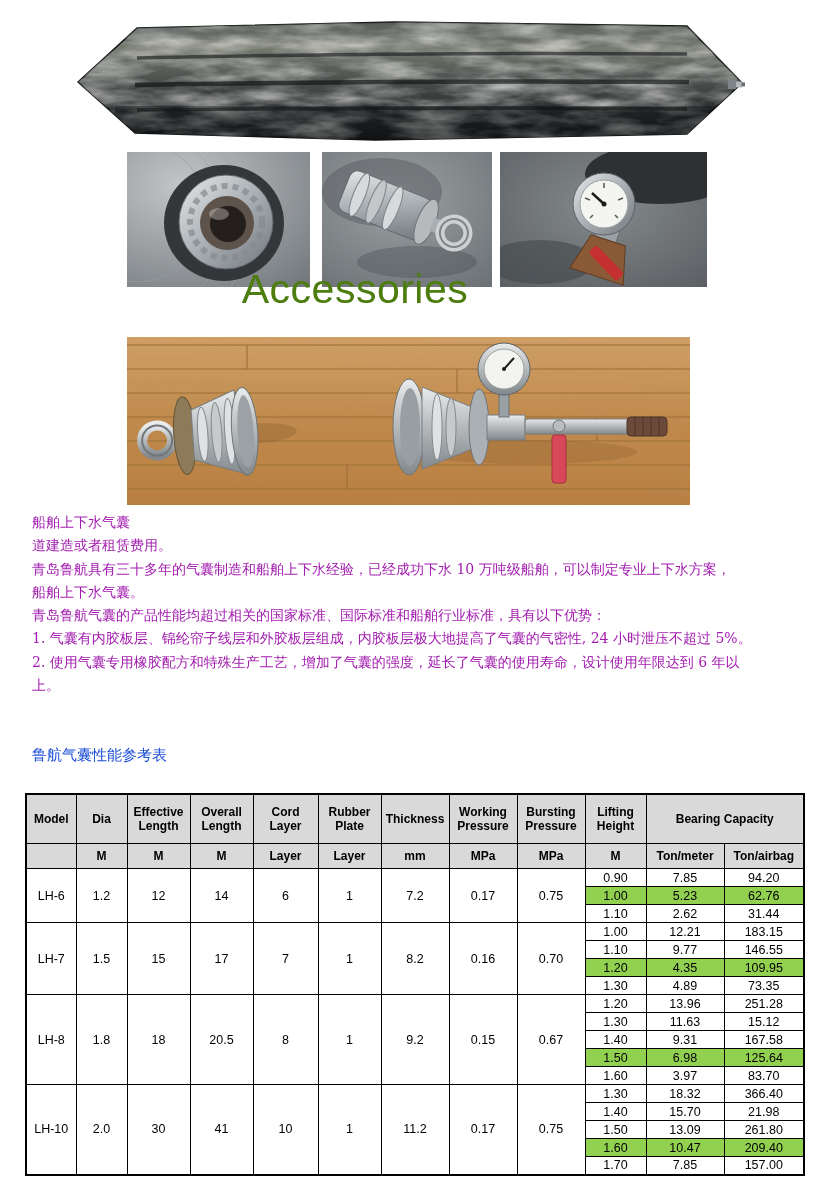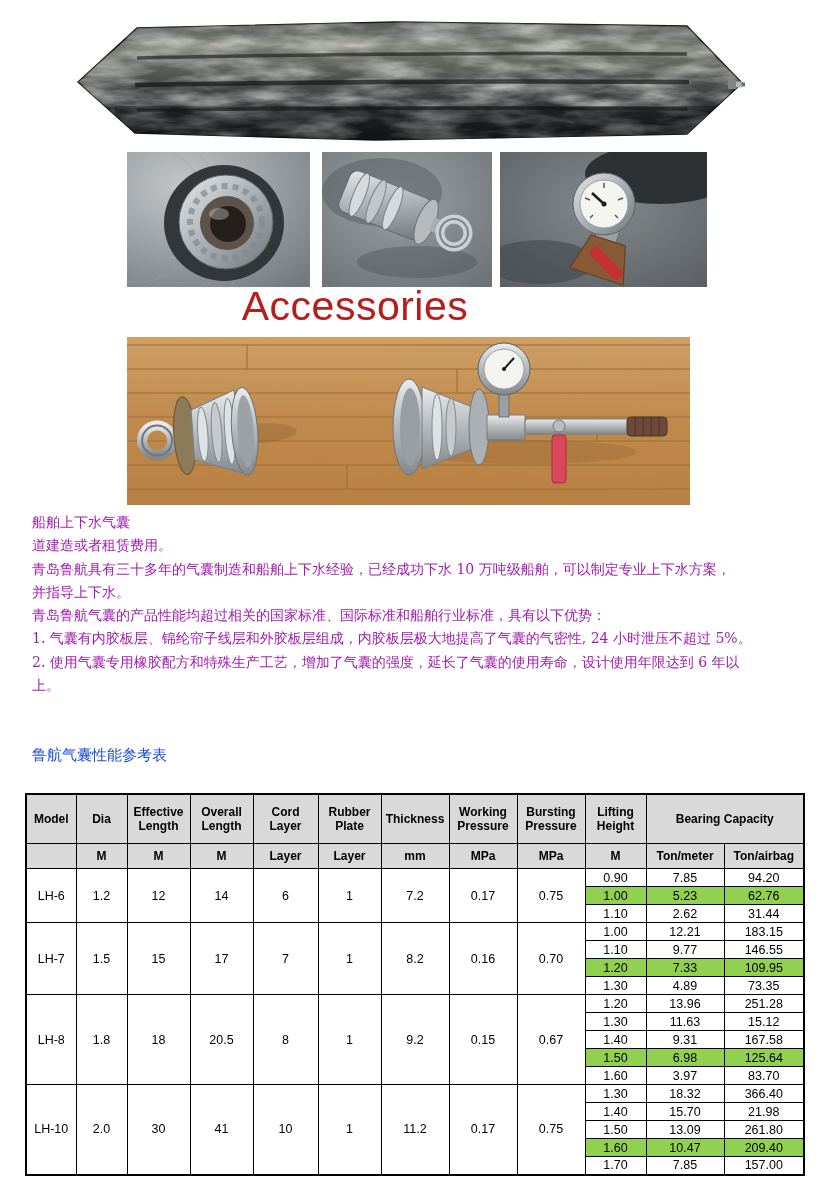--- a/index.html
+++ b/index.html
@@ -10,23 +10,23 @@
   .abs{position:absolute;}
   
   .photo{display:block;}
   #airbag-photo{left:75px;top:8px;}
   #photo-a{left:127px;top:152px;}
   #photo-b{left:322px;top:152px;}
   #photo-c{left:500px;top:152px;}
   #accessories-photo{left:127px;top:337px;}
   
   .accessories-heading{
-    left:0;top:283px;width:710px;text-align:center;
+    left:0;top:266px;width:710px;text-align:center;
     font-family:"Liberation Sans",sans-serif;font-weight:300;
-    font-size:41px;letter-spacing:.5px;color:#b91c1c;line-height:46px;
+    font-size:41px;letter-spacing:.5px;color:#4d7c0f;line-height:46px;
   }
   
   .intro{left:32px;top:511px;width:780px;
     font-family:"DejaVu Serif","Liberation Serif",serif;
     font-size:14px;line-height:23.3px;color:#a21caf;}
   .intro-line{white-space:nowrap;overflow:hidden;}
   
   .table-title{left:32px;top:746px;
     font-family:"DejaVu Serif","Liberation Serif",serif;
     font-size:15px;color:#1d4ed8;}
@@ -239,21 +239,21 @@
     </g>
     <circle cx="432" cy="89" r="6" fill="#b9bdc0" stroke="#6f7579"></circle>
     <rect x="425" y="98" width="14" height="48" rx="3" fill="#d8485a" stroke="#a92f40"></rect>
   </g>
 </svg>
 
 <div class="abs intro">
     <div class="intro-line">船舶上下水气囊</div>
     <div class="intro-line">道建造或者租赁费用。</div>
     <div class="intro-line">青岛鲁航具有三十多年的气囊制造和船舶上下水经验，已经成功下水 10 万吨级船舶，可以制定专业上下水方案，</div>
-    <div class="intro-line">并指导上下水。</div>
+    <div class="intro-line">船舶上下水气囊。</div>
     <div class="intro-line">青岛鲁航气囊的产品性能均超过相关的国家标准、国际标准和船舶行业标准，具有以下优势：</div>
     <div class="intro-line">1. 气囊有内胶板层、锦纶帘子线层和外胶板层组成，内胶板层极大地提高了气囊的气密性, 24 小时泄压不超过 5%。</div>
     <div class="intro-line">2. 使用气囊专用橡胶配方和特殊生产工艺，增加了气囊的强度，延长了气囊的使用寿命，设计使用年限达到 6 年以</div>
     <div class="intro-line">上。</div>
   </div>
 
 <div class="abs table-title">鲁航气囊性能参考表</div>
 
 <table class="abs spec-table">
     <colgroup>
@@ -338,21 +338,21 @@
         <td>12.21</td>
         <td>183.15</td>
       </tr>
       <tr>
         <td>1.10</td>
         <td>9.77</td>
         <td>146.55</td>
       </tr>
       <tr>
         <td class="hl">1.20</td>
-        <td class="hl">7.33</td>
+        <td class="hl">4.35</td>
         <td class="hl">109.95</td>
       </tr>
       <tr>
         <td>1.30</td>
         <td>4.89</td>
         <td>73.35</td>
       </tr>
       <tr>
         <td rowspan="5">LH-8</td>
         <td rowspan="5">1.8</td>

